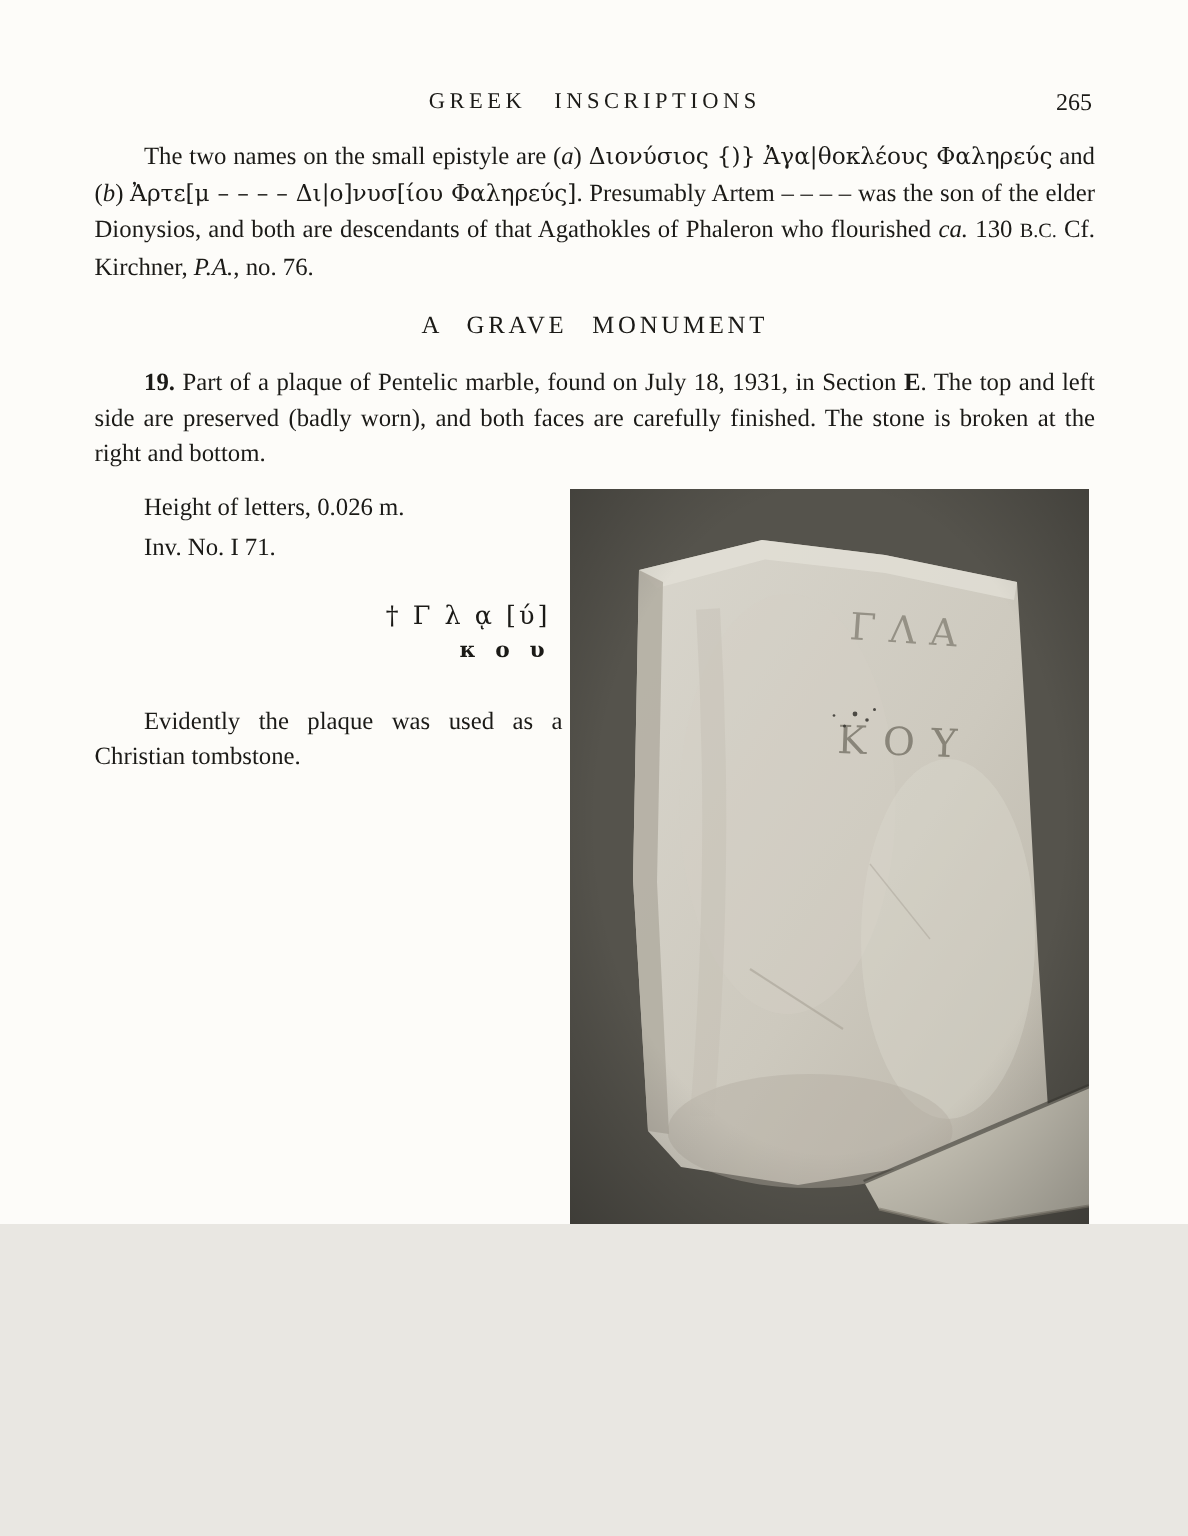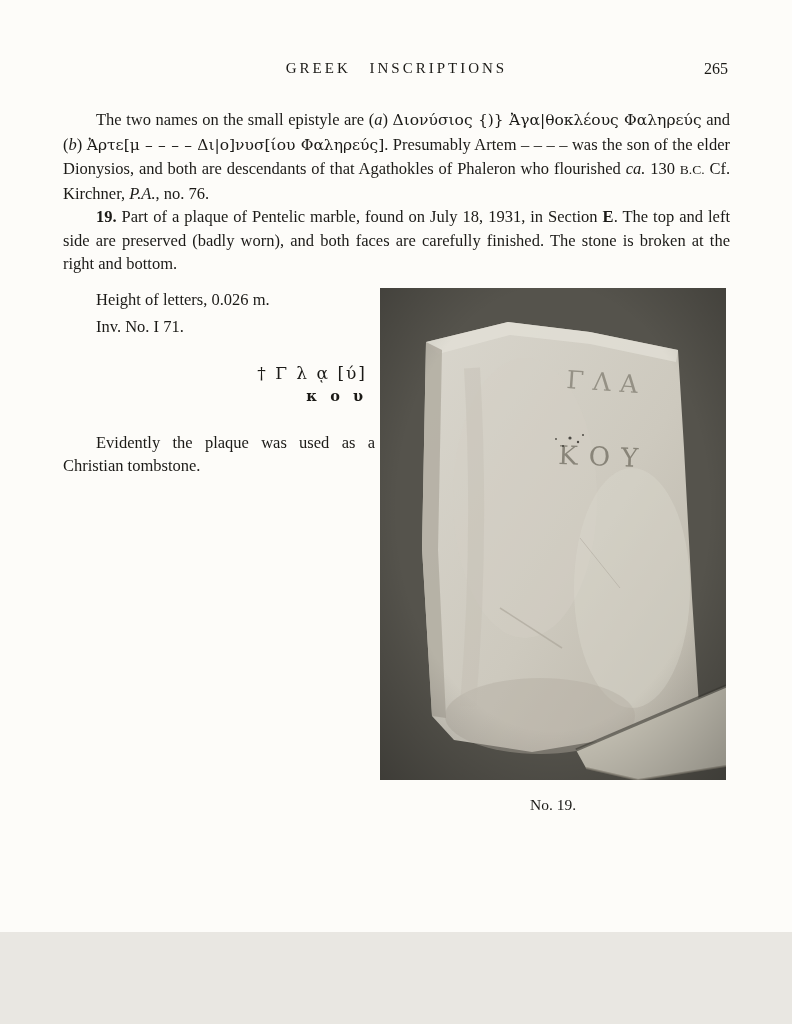--- a/index.html
+++ b/index.html
@@ -1,19 +1,19 @@
 <!DOCTYPE html>
 <html><head>
 <meta charset="utf-8">
 <style>
   * { margin:0; padding:0; box-sizing:border-box; }
   html,body { background:#e9e7e2; }
   .page {
     position:relative;
-    width:792px; height:932px;
+    width:792px; height:816px;
     margin:0 auto;
     background:#fdfcf9;
     color:#1b1a17;
     font-family:"Liberation Serif","DejaVu Serif",serif;
     padding:60px 62px 0 63px;
     overflow:hidden;
   }
   
   .running-head {
     position:relative;
@@ -31,21 +31,21 @@
   p.body {
     font-size:16.5px;
     line-height:23.5px;
     text-align:justify;
   }
   p.indent { text-indent:33px; }
   .it { font-style:italic; }
   .bd { font-weight:bold;margin-top:30px; }
   .sc { font-size:13.5px; }
   .gk { font-family:"DejaVu Serif",serif; font-size:15.5px; }
-  .p-first { margin-top:28px; }
+  .p-first { margin-top:12px; }
   
   .sec-heading {
     margin:18px 0 16px 0;
     text-align:center;
     font-size:16.5px;
     font-weight:normal;
     letter-spacing:2.5px;
     word-spacing:10px;
   }
   
@@ -89,20 +89,21 @@
 <div class="page">
 
   <div class="running-head">
     <span class="head-title">GREEK INSCRIPTIONS</span>
     <span class="page-number">265</span>
   </div>
 
   <p class="body indent p-first"><span>The two names on the small epistyle are (</span><span class="it">a</span><span>) </span><span class="gk">Διονύσιος {)} Ἀγα|θοκλέους Φαληρεύς</span><span> and (</span><span class="it">b</span><span>) </span><span class="gk">Ἀρτε[μ – – – – Δι|ο]νυσ[ίου Φαληρεύς]</span><span>.  Presumably Artem – – – – was the son of the elder Dionysios, and both are descendants of that Agathokles of Phaleron who flourished </span><span class="it">ca.</span><span> 130 </span><span class="sc">B.C.</span><span>  Cf. Kirchner, </span><span class="it">P.A.</span><span>, no. 76.</span></p>
 
 
+  <h2 class="sec-heading">A GRAVE MONUMENT</h2>
 
   <p class="body indent"><span class="bd">19.</span><span>  Part of a plaque of Pentelic marble, found on July 18, 1931, in Section </span><span class="bd">E</span><span>. The top and left side are preserved (badly worn), and both faces are carefully finished. The stone is broken at the right and bottom.</span></p>
 
   <section class="figure-section">
 
     <div class="left-col">
       <p class="body indent tight">Height of letters, 0.026 m.</p>
       <p class="body indent tight">Inv. No. I 71.</p>
       <div class="inscription">
         <div class="insc-l1">† Γ λ ᾳ [ύ]</div>

